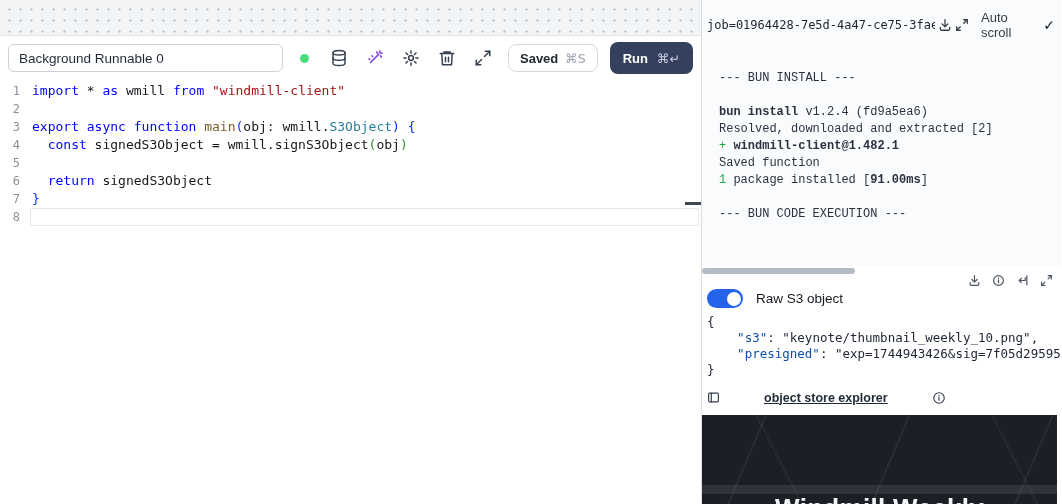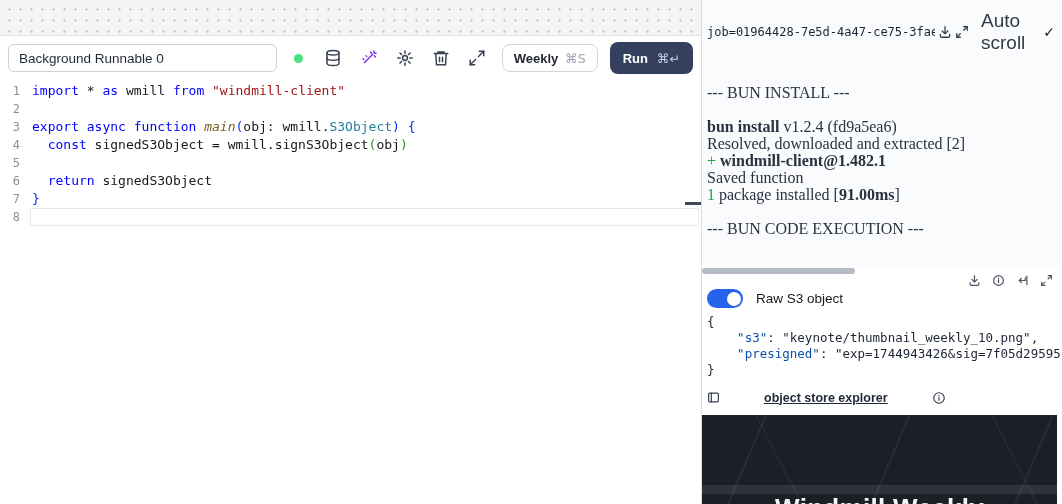--- a/index.html
+++ b/index.html
@@ -27,33 +27,33 @@
   .btn-run .kbd { font-weight:400; color:#c7cdda; font-family:"DejaVu Sans","Liberation Sans",sans-serif; font-size:12.5px; }
 
   .editor { flex:1; position:relative; font-family:"DejaVu Sans Mono",monospace; font-size:13px; padding-top:2px; }
   .cl { display:flex; height:18px; line-height:18px; white-space:pre; }
   .cl .gut { width:20px; text-align:right; color:#8a919a; font-size:12px; flex:none; margin-right:12px;
     font-family:"DejaVu Sans Mono",monospace; }
   .cl .ct { color:#16181d; }
   .cl.active { position:relative; }
   .cl.active::after { content:""; position:absolute; left:30px; right:2px; top:0; bottom:0; border:1px solid #e8e9eb; pointer-events:none; }
   .t-kw { color:#0000ff; } .t-str { color:#a31515; } .t-type { color:#267f99; }
-  .t-fn { color:#795E26;font-style:italic; } .t-b1 { color:#0431fa; } .t-b2 { color:#319331; }
+  .t-fn { color:#795E26; } .t-b1 { color:#0431fa; } .t-b2 { color:#319331; }
 
   .resize-dash { position:absolute; left:685px; top:202px; width:16px; height:3px; background:#3f4752; z-index:5; }
 
   
   .right { width:359px; height:504px; display:flex; flex-direction:column; background:#fff; overflow:hidden; }
   .log-section { height:266px; background:#fafbfd; overflow:hidden; flex:none; }
   .log-header { margin:10px 6px 0 5px; display:flex; align-items:center; }
   .job-id { font-family:"DejaVu Sans Mono",monospace; font-size:12px; color:#1b2430; white-space:nowrap; overflow:hidden; width:228px; flex:none; }
   .log-header .hicon { color:#333b46; margin-left:3px; cursor:pointer; display:flex; flex:none; }
-  .autoscroll-label { font-size:19px; color:#333b46; margin-left:12px; }
+  .autoscroll-label { font-size:13px; color:#333b46; margin-left:12px; }
   .autoscroll-check { font-family:"DejaVu Sans","Liberation Sans",sans-serif; font-size:14px; font-weight:700; color:#14181d; margin-left:10px; cursor:pointer; }
-  .log-pre { margin:30px 0 0 5px; font-family:Liberation Serif, serif; font-size:16px; line-height:17px; color:#2a3240; }
+  .log-pre { margin:30px 0 0 17px; font-family:Liberation Mono, monospace; font-size:12px; line-height:17px; color:#2a3240; }
   .log-pre .ln { white-space:pre; height:17px; }
   .t-b { font-weight:700; } .t-g { color:#22a34a; }
 
   .h-scrollbar { margin-top:2px; width:153px; height:6px; background:#b4bbc5; border-radius:3px; flex:none; cursor:pointer; }
   .result-icons { display:flex; justify-content:flex-end; gap:11px; padding-right:8px; height:13px; margin-top:0; color:#4b5563; flex:none; }
   .result-icons span { display:flex; cursor:pointer; }
   .toggle-row { display:flex; align-items:center; margin:2px 0 0 5px; height:19px; flex:none; }
   .toggle { width:36px; height:19px; border-radius:10px; background:#2563eb; position:relative; cursor:pointer; flex:none; }
   .toggle::after { content:""; position:absolute; right:2.5px; top:2.5px; width:14px; height:14px; border-radius:50%; background:#fff; }
   .toggle-label { margin-left:13px; font-size:13.5px; color:#14181d; }
@@ -124,21 +124,21 @@
           <svg width="18" height="18" viewBox="0 0 24 24" fill="none" stroke="currentColor" stroke-width="2" stroke-linecap="round" stroke-linejoin="round">
               <polyline points="15 3 21 3 21 9"></polyline>
               <polyline points="9 21 3 21 3 15"></polyline>
               <line x1="21" y1="3" x2="14" y2="10"></line>
               <line x1="3" y1="21" x2="10" y2="14"></line>
             </svg>
         </span>
       </button>
 
       <button class="btn-format">
-        <span>Weekly</span>
+        <span>Saved</span>
         <span class="kbd">⌘S</span>
       </button>
 
       <button class="btn-run">
         <span>Run</span>
         <span class="kbd">⌘↵</span>
       </button>
     </div>
 
     <div class="editor">

